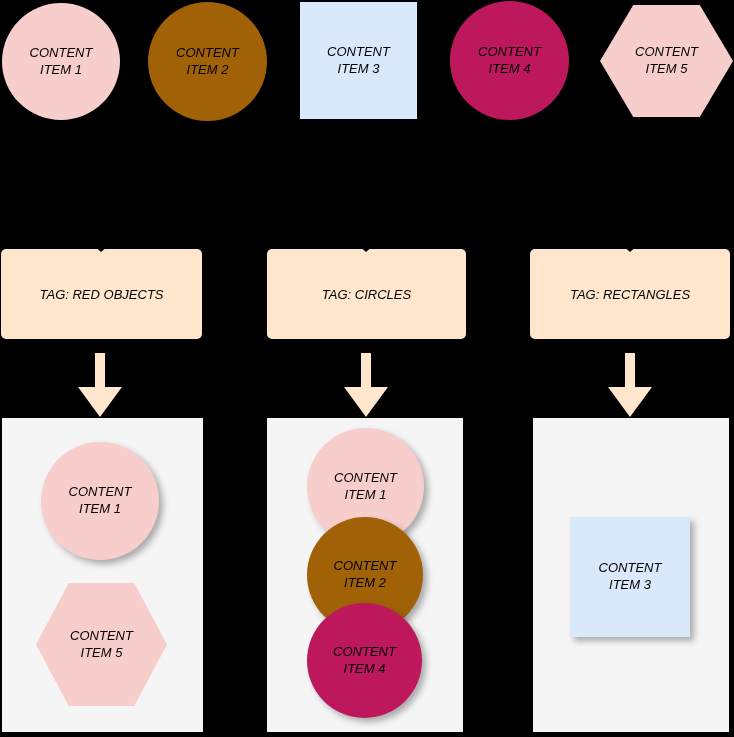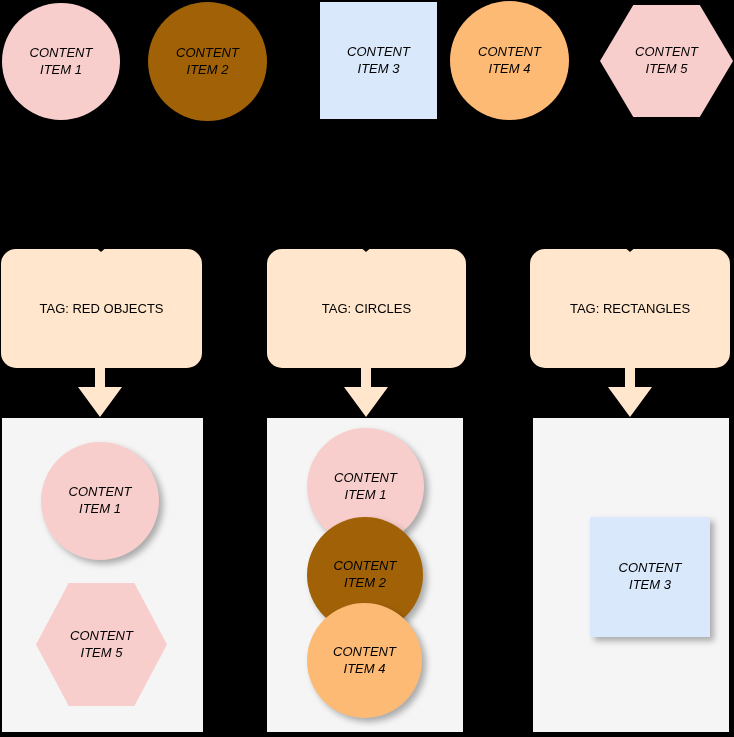--- a/index.html
+++ b/index.html
@@ -9,28 +9,28 @@
 
   .shape{position:absolute;display:flex;align-items:center;justify-content:center;
          text-align:center;color:#000;font-size:13px;line-height:1.3;}
   .shape .lbl{max-width:92px;font-style:italic;}
   .circle{border-radius:50%;}
   .hexagon{clip-path:polygon(25% 0,75% 0,100% 50%,75% 100%,25% 100%,0 50%);align-items:center;}
   .square{}
 
   .fill-pink{background:#f8cecc;}
   .fill-green{background:#a16207;}
-  .fill-blue{background:#dae8fc;margin-left:20px;}
-  .fill-yellow{background:#fdba74;}
+  .fill-blue{background:#dae8fc;}
+  .fill-yellow{background:#be185d;}
 
   .shadowed{filter:drop-shadow(4px 4px 3px rgba(0,0,0,0.30));}
 
-  .tag{position:absolute;top:249px;height:119px;background:#ffe6cc;border-radius:15px;
+  .tag{position:absolute;top:249px;height:90px;background:#ffe6cc;border-radius:5px;
        display:flex;align-items:center;justify-content:center;text-align:center;
-       color:#000;font-size:13px;}
+       color:#000;font-size:13px;font-style:italic;}
   .notch{position:absolute;top:245px;width:16px;height:7px;background:#000;
          clip-path:polygon(0 0,100% 0,50% 100%);}
 
   .flow-arrow{position:absolute;top:353px;width:44px;height:64px;background:#ffe6cc;
        clip-path:polygon(38.6% 0,61.4% 0,61.4% 53%,100% 53%,50% 100%,0 53%,38.6% 53%);}
 
   .group-box{position:absolute;top:418px;height:314px;background:#f5f5f5;}
 </style>
 </head>
 <body>

